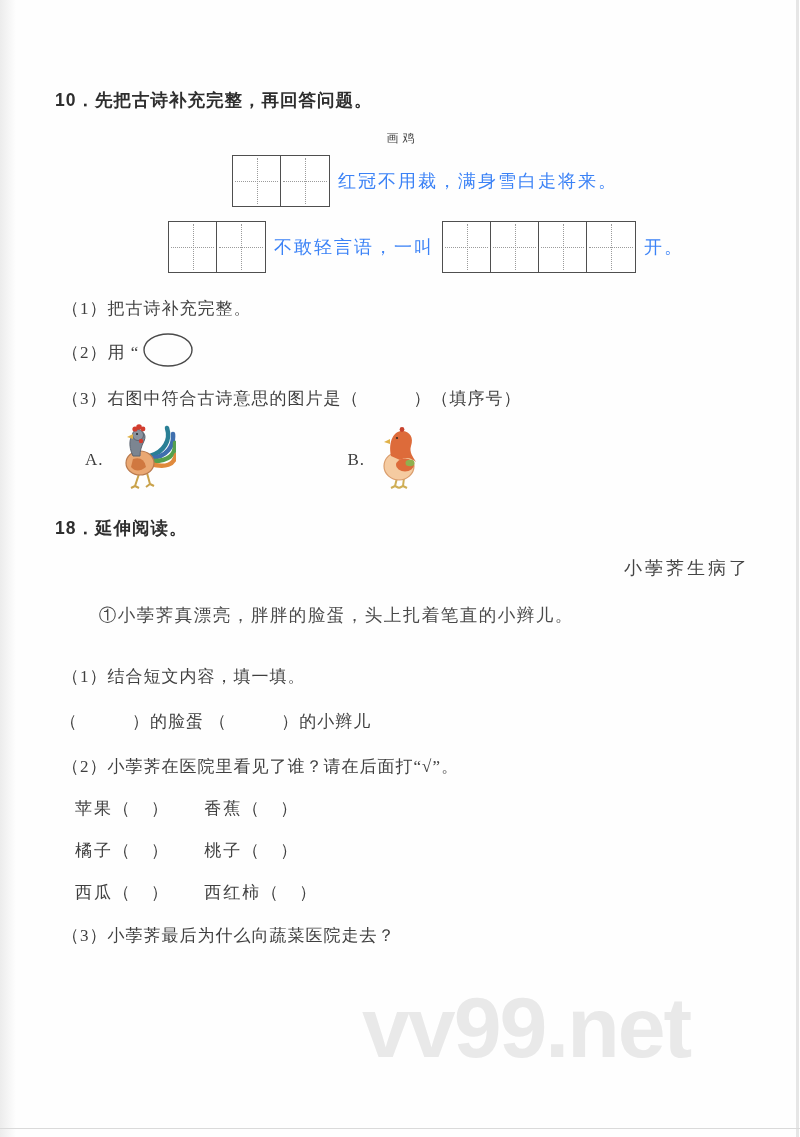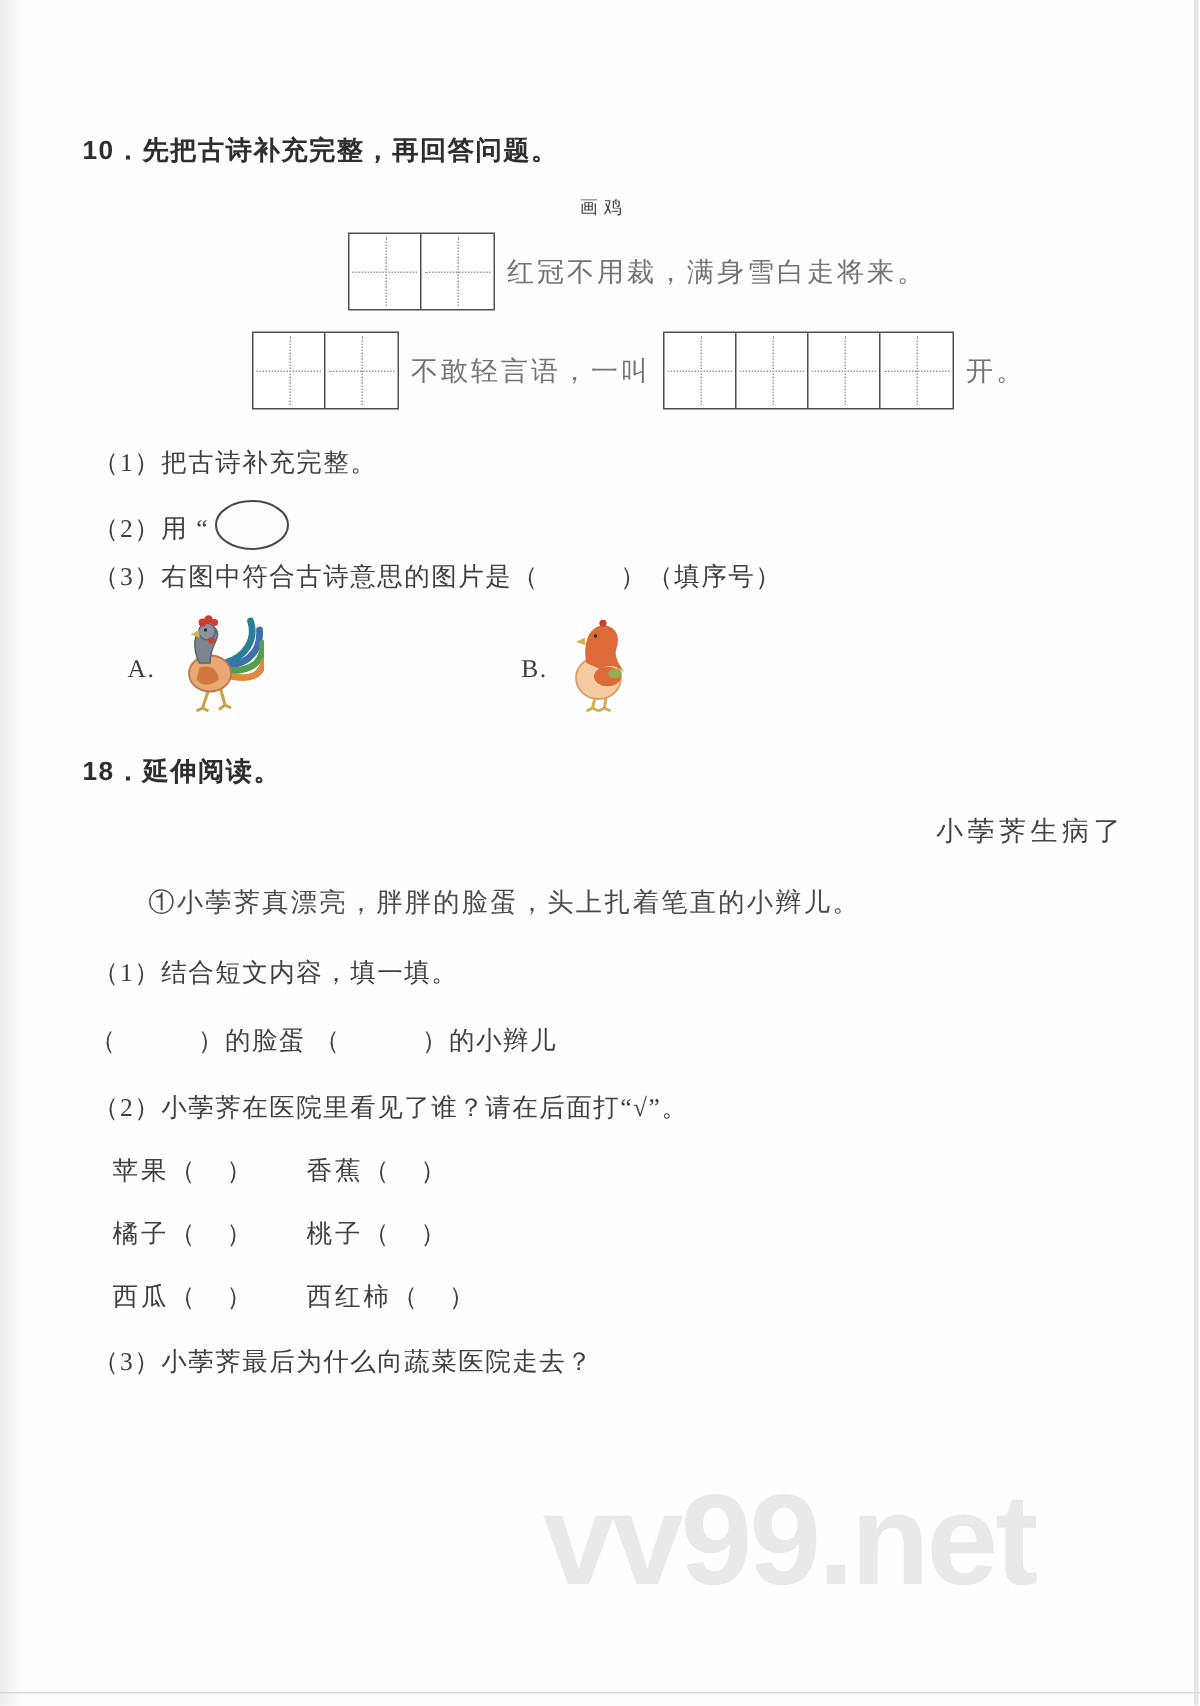--- a/index.html
+++ b/index.html
@@ -17,50 +17,50 @@
     font-family:"Liberation Sans", sans-serif;
     font-weight:bold; font-size:17.5px; color:#2e2e2e;
     letter-spacing:1px;
   }
 
   
   .poem-title { text-align:center; font-size:12px; margin-top:18px; color:#444; letter-spacing:4px; }
   .poem-row { display:flex; align-items:center; gap:8px; }
   .poem-row-1 { margin-left:177px; margin-top:8px; }
   .poem-row-2 { margin-left:113px; margin-top:14px; }
-  .poem-text { font-size:18px; color:#737373; letter-spacing:2px; white-space:nowrap; }
+  .poem-text { font-size:18px; color:#3b82f6; letter-spacing:2px; white-space:nowrap; }
 
   
   .tianzige { display:flex; border:1.6px solid #4f4f4f; background:#fff; }
   .tz-cell { width:48px; height:50px; position:relative; border-right:1.4px solid #4f4f4f; }
   .tz-cell:last-child { border-right:none; }
   .tz-cell::before { content:""; position:absolute; left:50%; top:2px; bottom:2px; border-left:1.5px dotted #9b9b9b; }
   .tz-cell::after  { content:""; position:absolute; top:50%; left:2px; right:2px; border-top:1.5px dotted #9b9b9b; }
 
   .subq { margin-left:7px; letter-spacing:1px; color:#3f3f3f; }
   .q10-s1 { margin-top:24px; }
   .q10-s2 { margin-top:12px; display:flex; align-items:center; }
-  .q10-s3 { }
+  .q10-s3 { margin-top:14px; }
   .oval-wrap { display:inline-block; margin:0 3px; }
 
   
   .options-row { display:flex; align-items:center; margin-top:14px; height:72px; }
   .opt-label { font-size:17px; letter-spacing:1px; color:#3f3f3f; }
   .opt-a { margin-left:30px; }
   .opt-b { margin-left:172px; }
   .opt-img { margin-left:10px; }
 
   
   .q11-header { margin-top:20px; }
   .passage-title { text-align:right; font-size:18px; margin-top:16px; color:#444; letter-spacing:3px; }
   .para { font-size:17.5px; line-height:43px; color:#4a4a4a; letter-spacing:1.5px; text-align:justify; }
   .para-1 { margin-top:14px; text-indent:2.5em; }
   .para-2 { margin-top:0; text-indent:2.5em; width:694px; }
 
-  .q11-s1 { margin-top:14px; }
+  .q11-s1 { margin-top:28px; }
   .fill-line { margin-left:5px; margin-top:22px; letter-spacing:1px; color:#3f3f3f; }
   .q11-s2 { margin-top:22px; }
   .fruit-row { margin-left:20px; margin-top:19px; letter-spacing:2px; color:#3f3f3f; }
   .fruit-item + .fruit-item { margin-left:28px; }
   .q11-s3 { margin-top:20px; }
 
   
   .watermark {
     position:absolute; left:362px; top:978px; z-index:1;
     font-family:"Liberation Sans", sans-serif; font-weight:bold;

